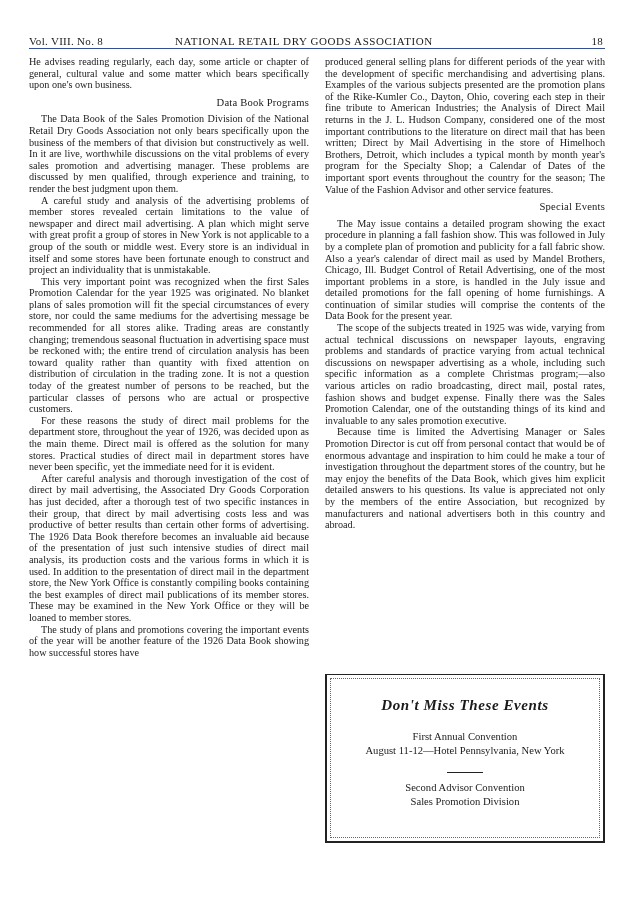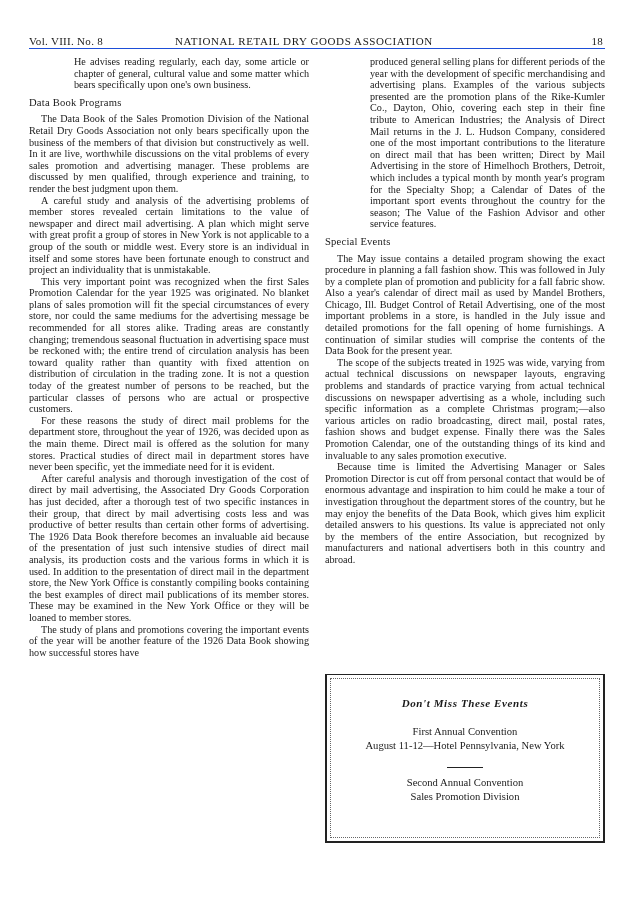--- a/index.html
+++ b/index.html
@@ -8,26 +8,26 @@
   .header { position:absolute; left:29px; top:33px; width:576px; height:15px;
             border-bottom:1px solid #1d4ed8; font-size:11px; letter-spacing:0.3px; }
   .header .vol { position:absolute; left:0; top:2px; }
   .header .title { position:absolute; left:146px; top:2px; letter-spacing:0.6px; }
   .header .page { position:absolute; right:2px; top:2px; }
   .col { position:absolute; top:56px; width:280px; font-size:10.2px; line-height:11.6px;
          text-align:justify; }
   .col.left { left:29px; }
   .col.right { left:325px; }
   .col p { margin:0; text-indent:12px; hyphens:manual; }
-  .col p.noindent { text-indent:0;margin-left:45px; }
-  .col h3 { margin:6px 0 5px 0; font-size:10.6px; font-weight:normal; text-align:left; letter-spacing:0.2px; }
+  .col p.noindent { text-indent:0; }
+  .col h3 { margin:6px 0 5px 0; font-size:10.6px; font-weight:normal; text-align:right; letter-spacing:0.2px; }
   .box { position:absolute; left:325px; top:674px; width:276px; height:166px;
          border:2px solid #222; border-top-width:1px; border-left-width:2px; text-align:center; }
   .box .inner { position:absolute; left:3px; top:3px; right:3px; bottom:3px; border:1px dotted #666; }
-  .box .bt { margin-top:22px; font-style:italic; font-size:11px; font-weight:bold; letter-spacing:0.6px; }
+  .box .bt { margin-top:22px; font-style:italic; font-size:15px; font-weight:bold; letter-spacing:0.6px; }
   .box .ln { font-size:10.6px; line-height:14px; }
   .box .sep { width:36px; border-top:1px solid #222; margin:14px auto 8px auto; }
   .box .first { margin-top:16px; }
 </style>
 </head>
 <body>
 
 <div class="header">
   <span class="vol">Vol. VIII. No. 8</span>
   <span class="title">NATIONAL RETAIL DRY GOODS ASSOCIATION</span>
@@ -52,15 +52,15 @@
   <p>The scope of the subjects treated in 1925 was wide, varying from actual technical discussions on newspaper layouts, engraving problems and standards of practice varying from actual technical discussions on newspaper advertising as a whole, including such specific information as a complete Christmas program;—also various articles on radio broadcasting, direct mail, postal rates, fashion shows and budget expense. Finally there was the Sales Promotion Calendar, one of the outstanding things of its kind and invaluable to any sales promotion executive.</p>
   <p>Because time is limited the Advertising Manager or Sales Promotion Director is cut off from personal contact that would be of enormous advantage and inspiration to him could he make a tour of investigation throughout the department stores of the country, but he may enjoy the benefits of the Data Book, which gives him explicit detailed answers to his questions. Its value is appreciated not only by the members of the entire Association, but recognized by manufacturers and national advertisers both in this country and abroad.</p>
 </div>
 
 <div class="box">
   <div class="inner"></div>
   <div class="bt">Don't Miss These Events</div>
   <div class="ln first">First Annual Convention</div>
   <div class="ln">August 11-12—Hotel Pennsylvania, New York</div>
   <div class="sep"></div>
-  <div class="ln">Second Annual Convention</div>
+  <div class="ln">Second Advisor Convention</div>
   <div class="ln">Sales Promotion Division</div>
 </div>
 
 </body></html>

